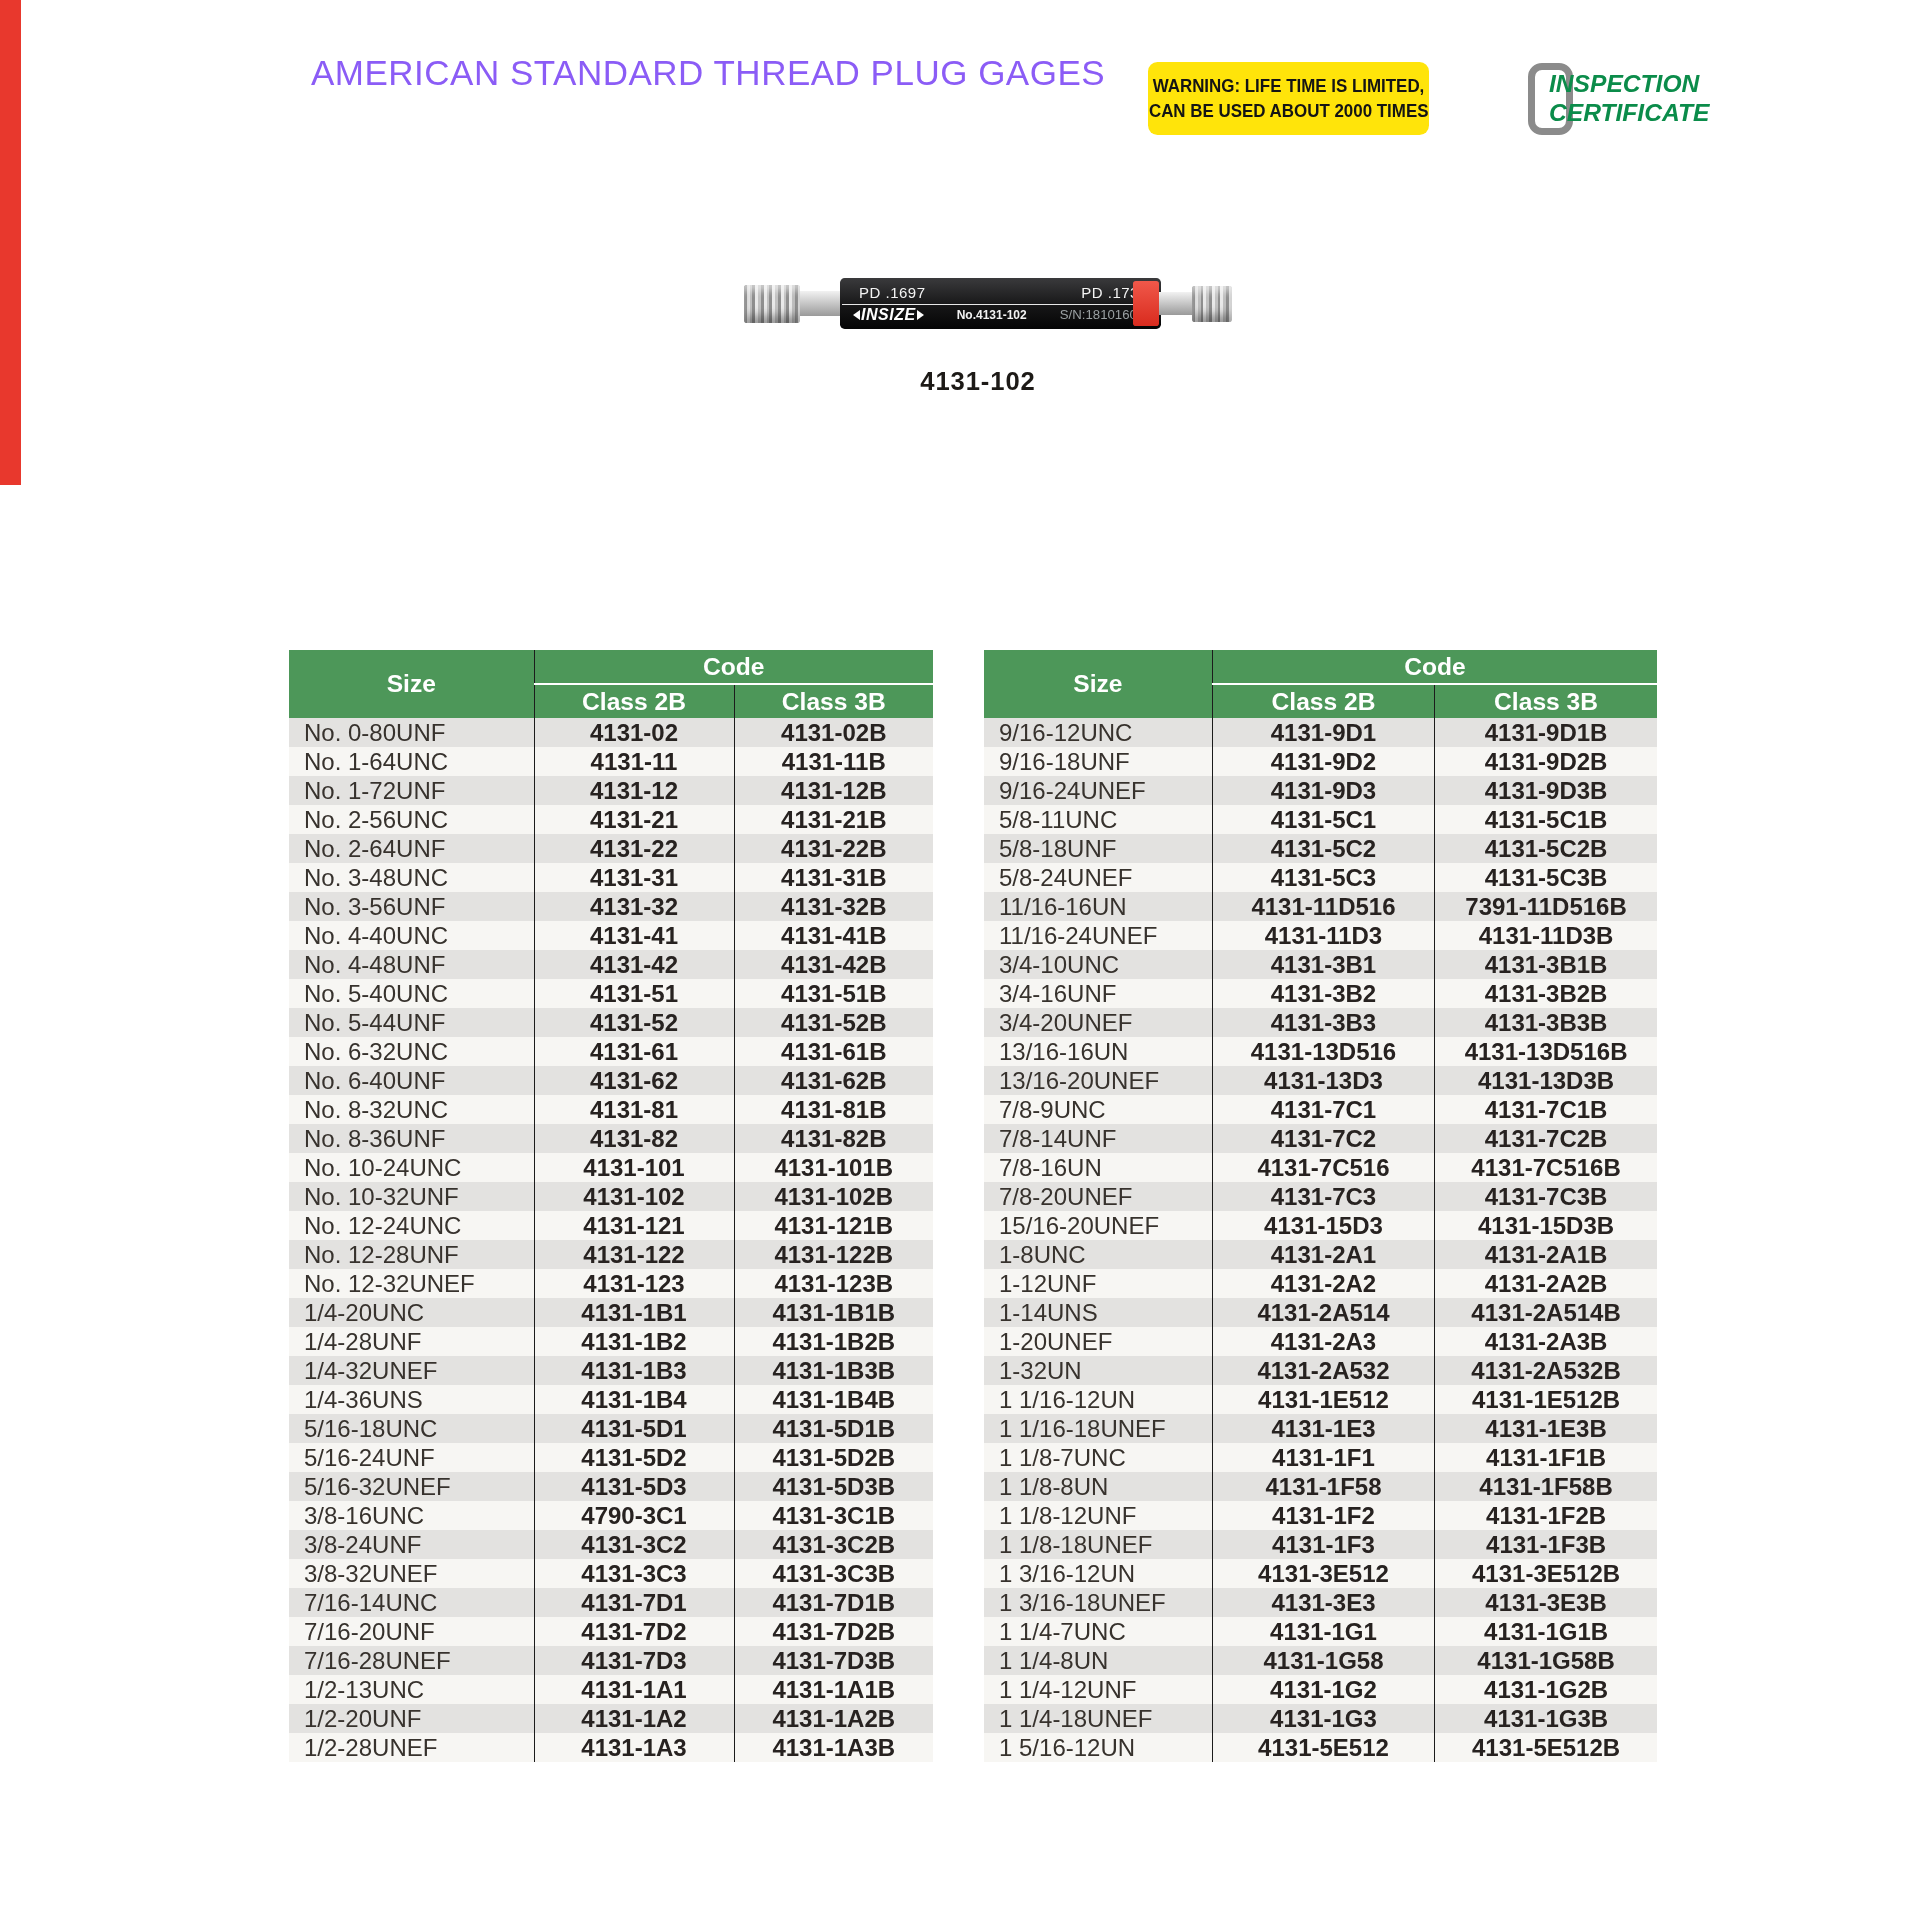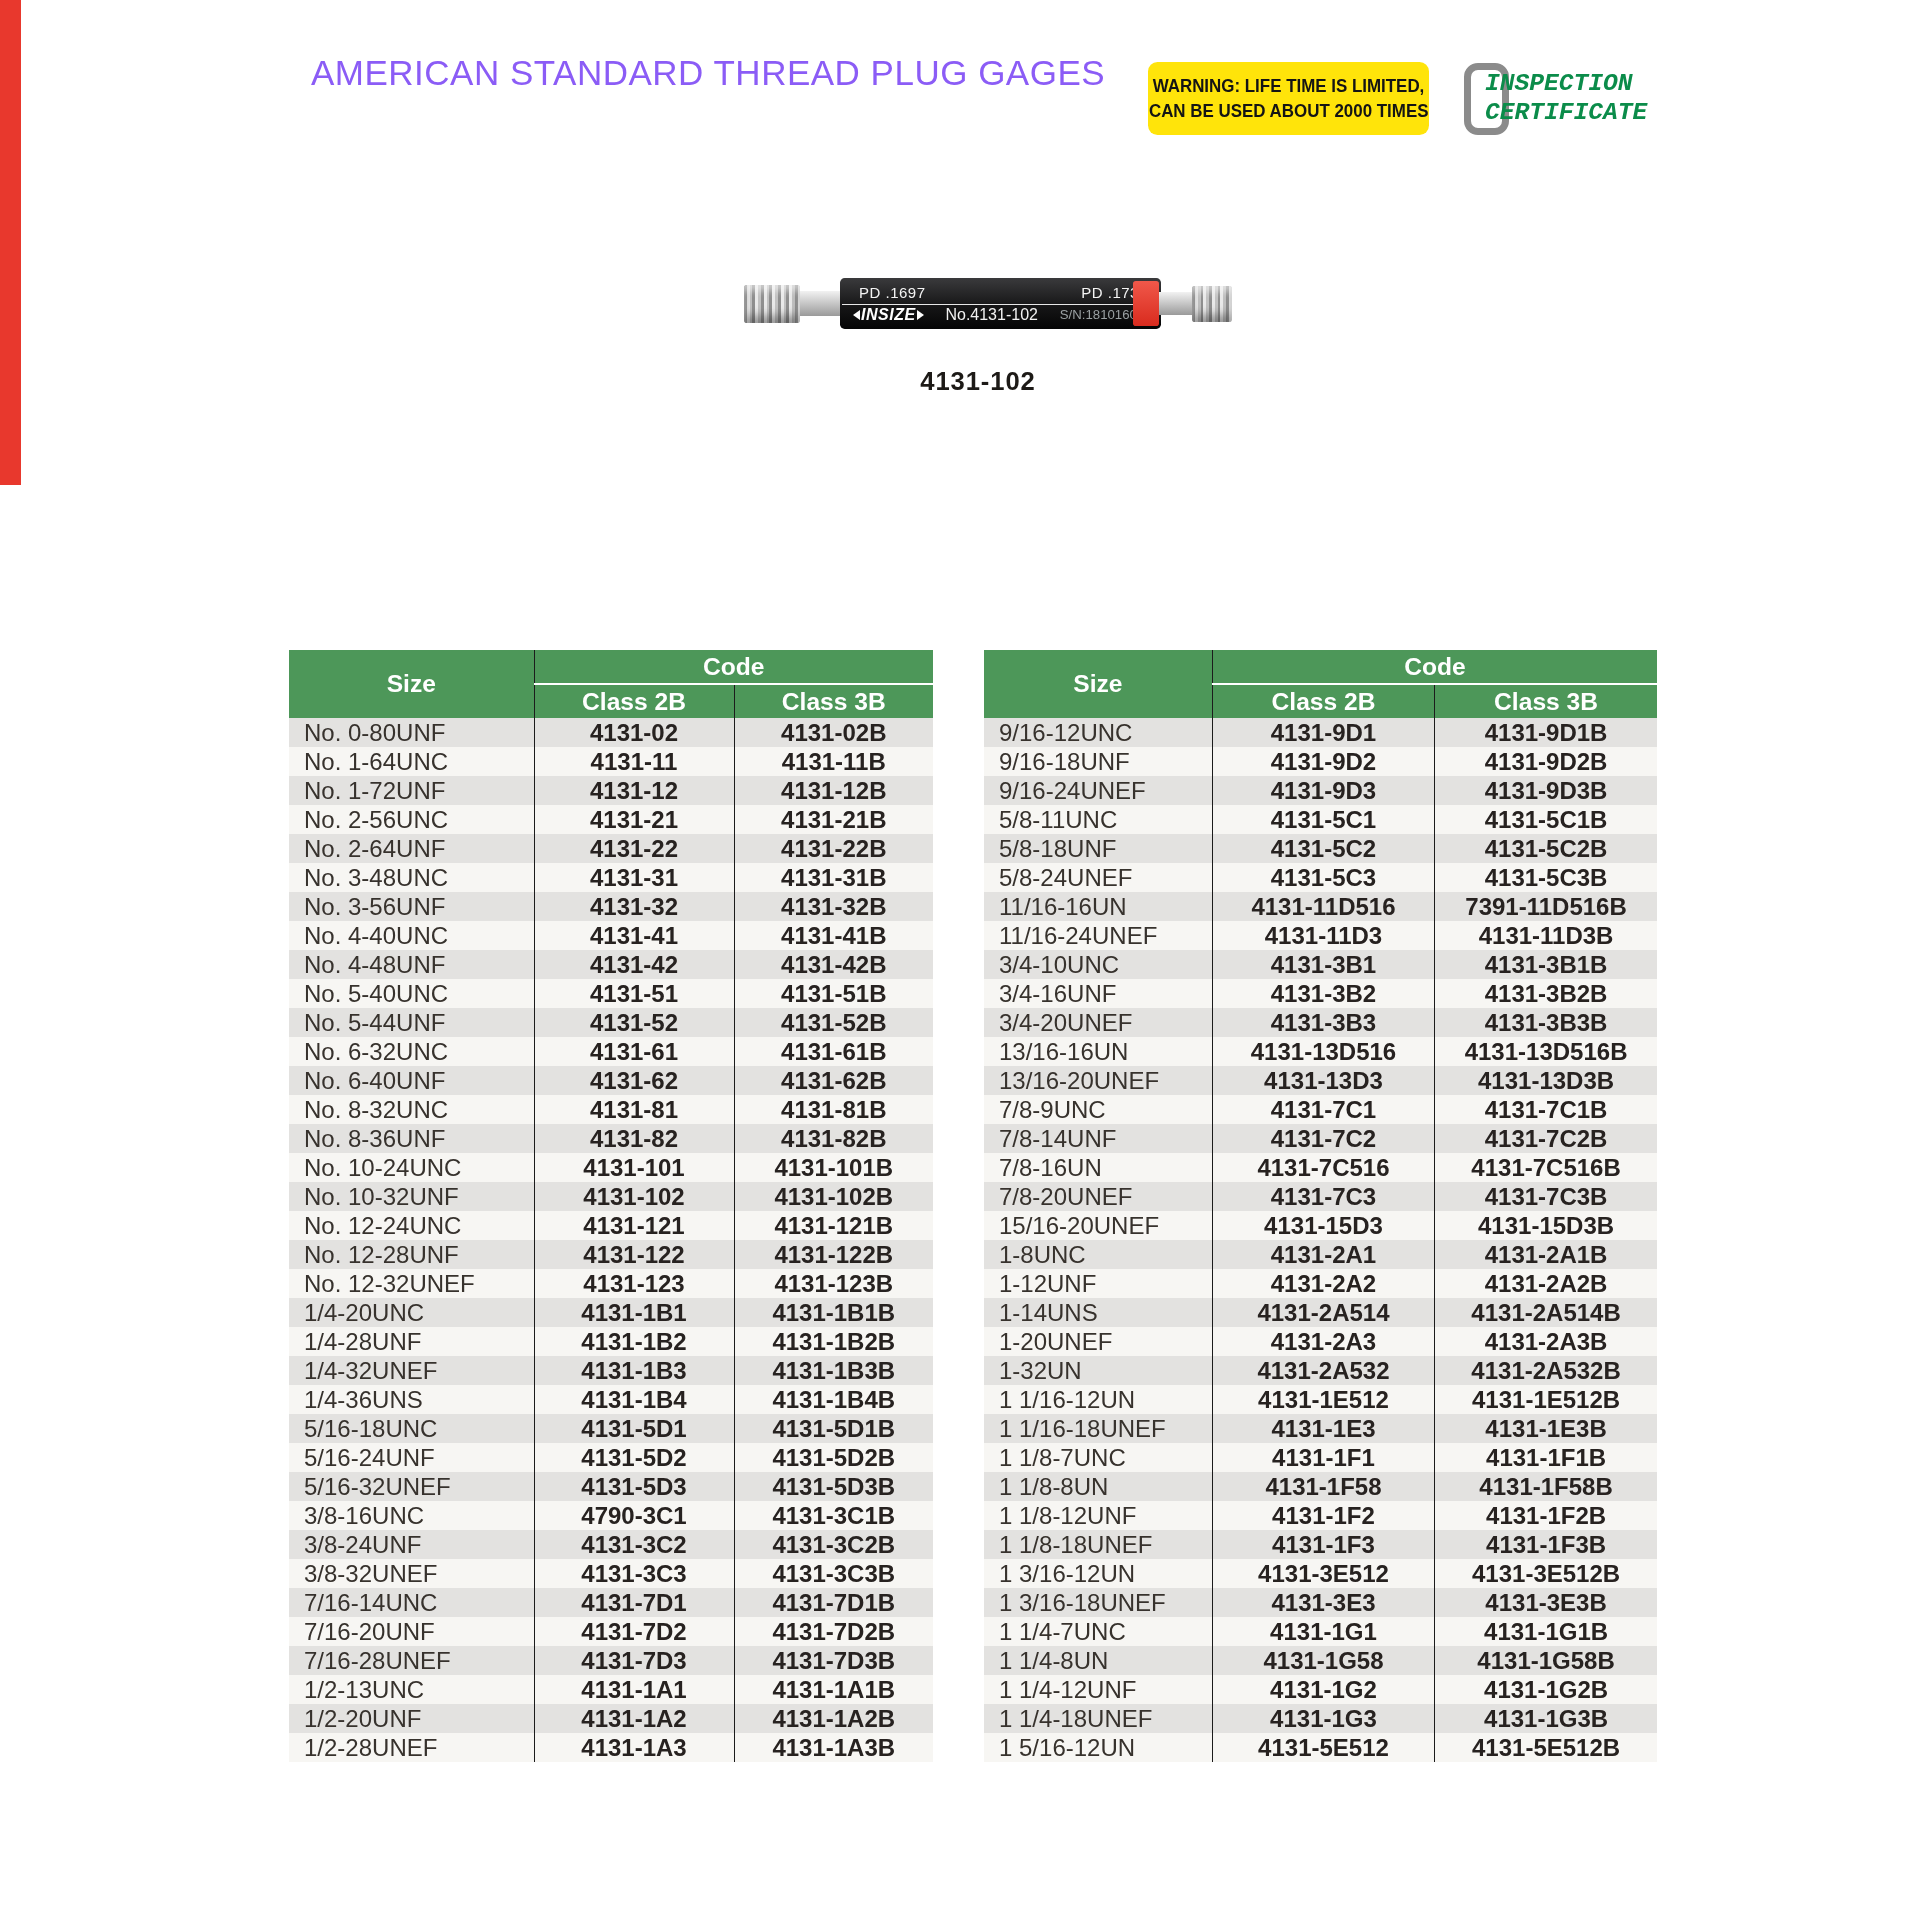--- a/index.html
+++ b/index.html
@@ -15,21 +15,21 @@
     color:#8b5cf6; letter-spacing:0.5px; white-space:nowrap; }
 
   
   .warning-box { position:absolute; left:1148px; top:62px; width:281px; height:73px;
     background:#ffe40a; border-radius:9.5px; display:flex; flex-direction:column;
     align-items:center; justify-content:center;text-align:center; }
   .warning-box .wline { font-size:18px; font-weight:bold; color:#141414; line-height:24.6px;
     white-space:nowrap; transform:scaleX(0.94); }
 
   
-  .cert-logo { position:absolute; left:1462px; top:59px; width:199px; height:81px;font-family:Liberation Mono, monospace; }
+  .cert-logo { position:absolute; left:1526px; top:59px; width:199px; height:81px; }
   .cert-clip { position:absolute; left:1.9px; top:3.8px; width:45px; height:72px;
     border:7.6px solid #8b8b8b; border-radius:14px; background:transparent; }
   .cert-text { position:absolute; left:23px; top:9.5px; font-size:24.6px; font-weight:bold;
     font-style:italic; color:#0b8c4a; line-height:29px; letter-spacing:0px; white-space:nowrap; }
 
   
   .gage { position:absolute; left:744px; top:278px; width:487px; height:51px; }
   .thread { position:absolute; background:repeating-linear-gradient(90deg,
       #8f8f8f 0 2.8px, #e9e9e9 2.8px 5.7px, #c2c2c2 5.7px 8.5px);
     border-radius:2.8px; box-shadow:inset 0 5.7px 7.6px rgba(255,255,255,.55), inset 0 -7.6px 9.5px rgba(0,0,0,.35); }
@@ -44,21 +44,21 @@
   .gage-row { position:absolute; left:0; width:100%; display:flex; align-items:center; }
   .gage-row.top { top:2.8px; height:23px; padding:0 13.2px 0 19px; justify-content:space-between; }
   .gage-row.bottom { bottom:2.8px; height:23px; padding:0 9.5px 0 13.2px; justify-content:space-between; }
   .gage-divider { position:absolute; left:1.9px; right:1.9px; top:25.6px; height:1.9px; background:#e8e8e8; }
   .pd-label { font-size:15px; color:#f4f4f4; letter-spacing:0.5px; white-space:nowrap; }
   .brand { display:flex; align-items:center; gap:0.9px; }
   .brand .brand-text { font-size:16px; font-weight:bold; font-style:italic; color:#fff; letter-spacing:0.5px; }
   .tri { width:0; height:0; border-top:5.7px solid transparent; border-bottom:5.7px solid transparent; }
   .tri.l { border-right:7.6px solid #fff; }
   .tri.r { border-left:7.6px solid #fff; }
-  .gage-no { font-size:16px; font-weight:normal; color:#f2f2f2; white-space:nowrap; }
+  .gage-no { font-size:12px; font-weight:bold; color:#f2f2f2; white-space:nowrap; }
   .gage-sn { font-size:13.2px; color:#9aa0a2; white-space:nowrap; }
   .red-band { position:absolute; left:389px; top:2.8px; width:25.6px; height:45px;
     background:linear-gradient(#f0584a,#d92b1e); border-radius:2.8px; }
   .gage-caption { position:absolute; left:867px; top:367px; width:222px; text-align:center;
     font-size:25.6px; font-weight:bold; color:#1d1a17; letter-spacing:0.9px; }
 
   
   .bullets { position:absolute; left:294px; top:466px; list-style:none; }
   .bullets li { display:flex; align-items:flex-start; margin-bottom:6.6px; }
   .bullet-square { flex:0 0 auto; width:8.5px; height:8.5px; background:#2c2824; margin:9.5px 12.3px 0 0; }

